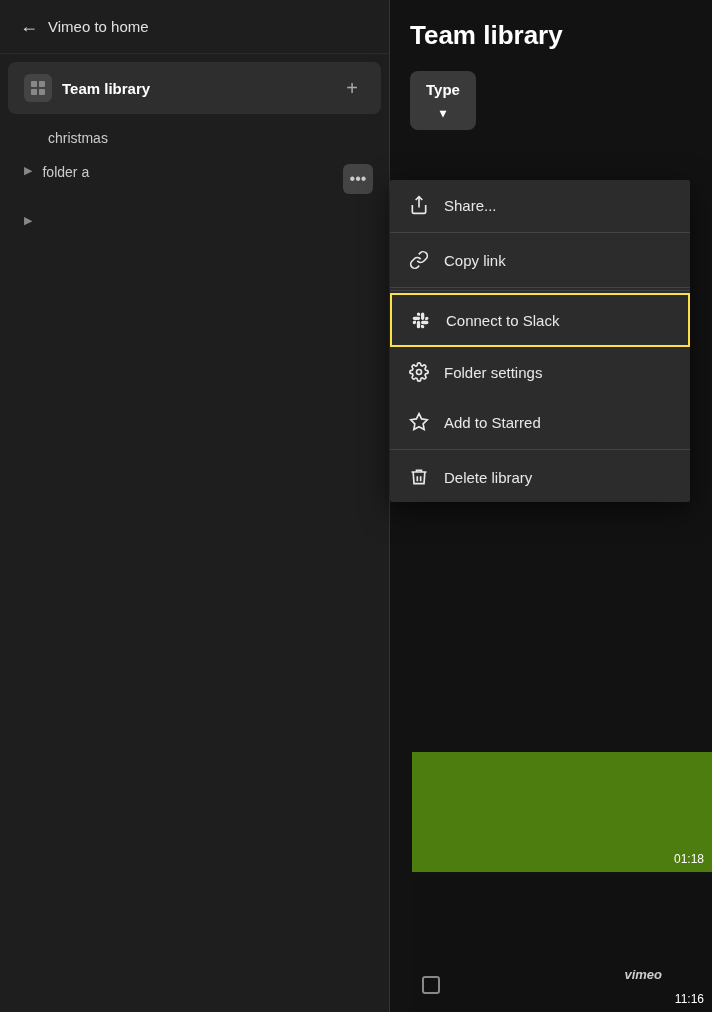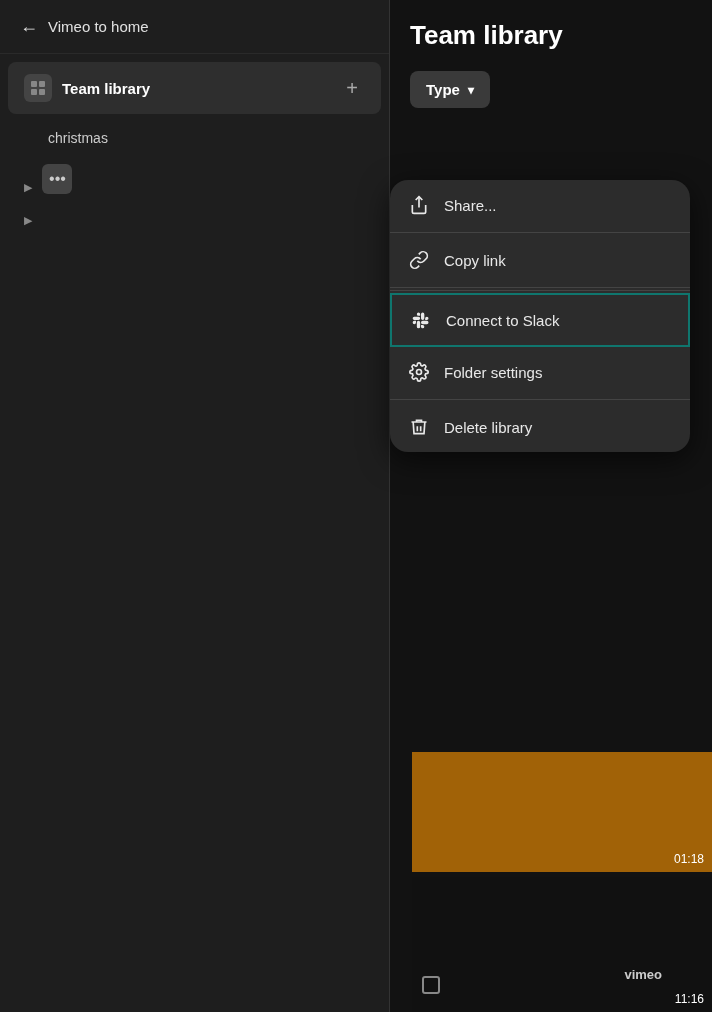--- a/index.html
+++ b/index.html
@@ -77,21 +77,21 @@
       align-items: center;
       justify-content: center;
       color: #aaa;
       font-size: 20px;
       cursor: pointer;
       border-radius: 4px;
     }
 
     .sidebar-item {
       display: flex;
-      align-items: flex-end;
+      align-items: flex-start;
       padding: 10px 16px 10px 24px;
       cursor: pointer;
       font-size: 14px;
       color: #cccccc;
       position: relative;
     }
 
     .chevron {
       font-size: 11px;
       margin-right: 10px;
@@ -143,36 +143,37 @@
       display: inline-flex;
       align-items: center;
       gap: 8px;
       background: #3a3a3a;
       border-radius: 8px;
       padding: 10px 16px;
       font-size: 15px;
       font-weight: 600;
       color: #ffffff;
       cursor: pointer;
+      flex-direction: column;
     }
 
     .chevron-down { font-size: 12px; }
 
     
     .video-thumb {
       position: absolute;
       right: 0;
       background: #222;
       width: 300px;
     }
 
     .thumb1 {
       bottom: 140px;
       height: 120px;
-      background: #a16207;
+      background: #4d7c0f;
     }
 
     .thumb2 {
       bottom: 0;
       height: 135px;
       background: #111;
     }
 
     .video-duration {
       position: absolute;
@@ -182,20 +183,21 @@
       color: #ffffff;
       font-weight: 500;
     }
 
     .vimeo-logo {
       position: absolute;
       bottom: 30px;
       right: 50px;
       font-size: 13px;
       color: #cccccc;
+      font-style: italic;
       font-weight: 600;
     }
 
     .video-checkbox {
       position: absolute;
       bottom: 18px;
       left: 10px;
       width: 18px;
       height: 18px;
       border: 2px solid #888;
@@ -203,21 +205,21 @@
       background: transparent;
     }
 
     
     .context-menu {
       position: absolute;
       left: 390px;
       top: 180px;
       width: 300px;
       background: #2c2c2c;
-      border-radius: 18px;
+      border-radius: 2px;
       box-shadow: 0 8px 30px rgba(0,0,0,0.6);
       overflow: hidden;
       z-index: 100;
     }
 
     .menu-item {
       display: flex;
       align-items: center;
       gap: 14px;
       padding: 14px 18px;
@@ -277,20 +279,21 @@
     <span class="team-library-label">Team library</span>
     <span class="plus-btn">+</span>
   </div>
 
   <div class="sidebar-item christmas-item">
     <span>christmas</span>
   </div>
 
   <div class="sidebar-item">
     <span class="chevron">▶</span>
+    <span class="item-label">folder a</span>
     <span class="more-btn">•••</span>
   </div>
 
   <div class="sidebar-item">
     <span class="chevron">▶</span>
   </div>
 
 </div>
 
 <div class="main-content">
@@ -336,39 +339,47 @@
     </span>
     <span>Copy link</span>
   </div>
 
   <div class="menu-divider"></div>
 
 
   <div class="menu-divider"></div>
 
 
-  <div class="menu-item highlighted" style="border: 2px solid #0f766e; margin: 0;">
+  <div class="menu-item highlighted" style="border: 2px solid #fde047; margin: 0;">
     <span class="menu-icon">
       <svg class="icon-svg" viewBox="0 0 24 24" fill="currentColor">
         <path d="M6 15a2 2 0 01-2 2 2 2 0 01-2-2 2 2 0 012-2h2v2zm1 0a2 2 0 012-2 2 2 0 012 2v5a2 2 0 01-2 2 2 2 0 01-2-2v-5zm2-8a2 2 0 01-2-2 2 2 0 012-2 2 2 0 012 2v2H9zm0 1a2 2 0 012 2 2 2 0 01-2 2H4a2 2 0 01-2-2 2 2 0 012-2h5zm8 2a2 2 0 012-2 2 2 0 012 2 2 2 0 01-2 2h-2v-2zm-1 0a2 2 0 01-2 2 2 2 0 01-2-2V5a2 2 0 012-2 2 2 0 012 2v5zm-2 8a2 2 0 012 2 2 2 0 01-2 2 2 2 0 01-2-2v-2h2zm0-1a2 2 0 01-2-2 2 2 0 012-2h5a2 2 0 012 2 2 2 0 01-2 2h-5z"></path>
       </svg>
     </span>
     <span>Connect to Slack</span>
   </div>
 
   <div class="menu-item">
     <span class="menu-icon">
       <svg class="icon-svg" viewBox="0 0 24 24" fill="none" stroke="currentColor" stroke-width="2">
         <circle cx="12" cy="12" r="3"></circle>
         <path d="M19.4 15a1.65 1.65 0 00.33 1.82l.06.06a2 2 0 010 2.83 2 2 0 01-2.83 0l-.06-.06a1.65 1.65 0 00-1.82-.33 1.65 1.65 0 00-1 1.51V21a2 2 0 01-4 0v-.09A1.65 1.65 0 009 19.4a1.65 1.65 0 00-1.82.33l-.06.06a2 2 0 01-2.83-2.83l.06-.06A1.65 1.65 0 004.68 15a1.65 1.65 0 00-1.51-1H3a2 2 0 010-4h.09A1.65 1.65 0 004.6 9a1.65 1.65 0 00-.33-1.82l-.06-.06a2 2 0 012.83-2.83l.06.06A1.65 1.65 0 009 4.68a1.65 1.65 0 001-1.51V3a2 2 0 014 0v.09a1.65 1.65 0 001 1.51 1.65 1.65 0 001.82-.33l.06-.06a2 2 0 012.83 2.83l-.06.06A1.65 1.65 0 0019.4 9a1.65 1.65 0 001.51 1H21a2 2 0 010 4h-.09a1.65 1.65 0 00-1.51 1z"></path>
       </svg>
     </span>
     <span>Folder settings</span>
   </div>
 
+  <div class="menu-item">
+    <span class="menu-icon">
+      <svg class="icon-svg" viewBox="0 0 24 24" fill="none" stroke="currentColor" stroke-width="2">
+        <polygon points="12 2 15.09 8.26 22 9.27 17 14.14 18.18 21.02 12 17.77 5.82 21.02 7 14.14 2 9.27 8.91 8.26 12 2"></polygon>
+      </svg>
+    </span>
+    <span>Add to Starred</span>
+  </div>
 
   <div class="menu-divider"></div>
 
   <div class="menu-item">
     <span class="menu-icon">
       <svg class="icon-svg" viewBox="0 0 24 24" fill="none" stroke="currentColor" stroke-width="2">
         <polyline points="3 6 5 6 21 6"></polyline>
         <path d="M19 6l-1 14H6L5 6"></path>
         <path d="M10 11v6"></path>
         <path d="M14 11v6"></path>

